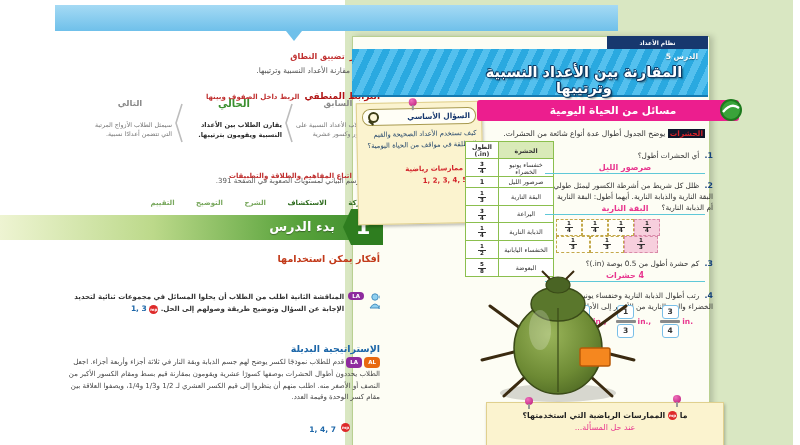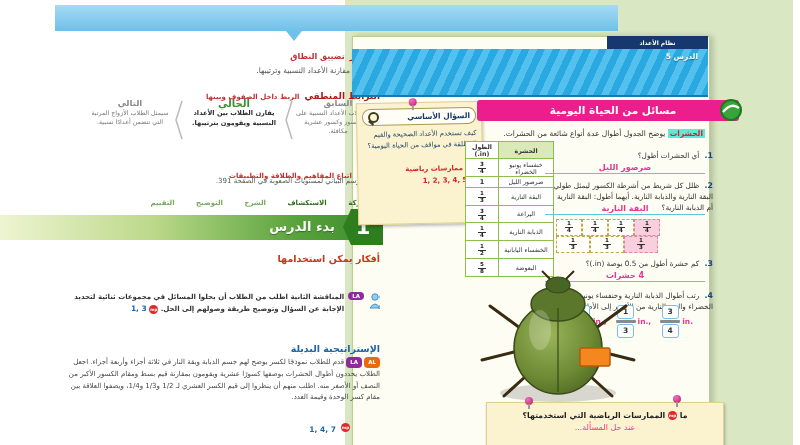--- a/index.html
+++ b/index.html
@@ -23,21 +23,21 @@
   .teacher{left:55px;top:36px;width:325px;height:409px;}
   .t-line{right:0;left:0;text-align:right;line-height:1.3;}
   .red-b{color:#b01414;font-weight:bold;font-size:9px;}
   .red-n{color:#c03030;font-weight:bold;font-size:8px;}
   .lbl-b{color:#222;font-weight:bold;font-size:8px;}
   .txt-n{color:#555;font-size:7.5px;}
 
   .flow{top:62px;left:0;right:0;display:flex;align-items:stretch;gap:2px;}
   .flow-item{flex:0 0 auto;text-align:center;}
   .flow-item .ft{font-size:8.5px;font-weight:bold;color:#8a8a8a;}
-  .flow-item .fb{font-size:6.3px;color:#777;line-height:1.45;margin-top:0;}
+  .flow-item .fb{font-size:6.3px;color:#777;line-height:1.45;margin-top:12px;text-align:right;}
   .flow-item.curr .ft{font-size:10px;color:#3a8f2e;text-align:center;}
   .flow-item.curr .fb{font-size:6.6px;color:#2c2c2c;font-weight:bold;}
   .chev{flex:0 0 auto;align-self:center;}
 
   .phases{top:163px;font-size:7px;color:#79a85e;font-weight:bold;letter-spacing:0;}
   .phases .ph{margin-left:19px;}
   .phases .ph.em{color:#2e6b1e;}
 
   .start-banner{left:-55px;top:179px;width:383px;height:25px;
                 background:linear-gradient(90deg,#eef4d2,#bcd98a 40%,#57a23a 78%,#3c8a2e);}
@@ -96,21 +96,21 @@
   .eq-practices{margin-top:6px;text-align:right;}
   .eq-practices .lab{color:#d2232a;font-weight:bold;font-size:7px;}
   .eq-nums{color:#d2232a;font-size:7px;font-weight:bold;direction:ltr;text-align:right;margin-top:2px;}
 
   .section-bar{left:477px;top:100px;width:262px;height:21px;background:#ec1e8e;border-radius:3px;
                color:#fff;font-weight:bold;font-size:10.5px;line-height:21px;text-align:center;
                padding-left:10px;box-sizing:border-box;}
   .sec-icon{position:absolute;right:-4px;top:-2px;}
 
   .intro{left:465px;top:129px;width:240px;font-size:7.5px;color:#333;text-align:right;}
-  .intro .hl{color:#d2232a;font-weight:bold;background:#5eead4;padding:0 2px;}
+  .intro .hl{color:#d2232a;font-weight:bold;background:#0f172a;padding:0 2px;}
 
   
   .insect-table{left:465px;top:141px;border-collapse:collapse;}
   .insect-table th,.insect-table td{border:1px solid #8bbf4e;font-size:6.3px;color:#333;
       padding:1px 3px;text-align:center;line-height:1.15;}
   .insect-table th{background:#d9eab8;font-weight:bold;}
   .insect-table .c-name{width:48px;}
   .insect-table .c-len{width:26px;background:#fff;}
   .insect-table td.c-name{background:#fff;}
   .fr{display:inline-flex;flex-direction:column;align-items:center;line-height:1.05;
@@ -239,20 +239,21 @@
     <div class="abs alt-refs">
       <span class="mp-dot">mp</span>
       <span class="refs">1, 4, 7</span>
     </div>
   </div>
 
   <div class="abs corner-tab">نظام الأعداد</div>
 
   <div class="abs lesson-banner">
     <span class="lesson-label">الدرس 5</span>
+    <span class="lesson-title">المقارنة بين الأعداد النسبية وترتيبها</span>
   </div>
 
   <div class="abs note eq-note">
     <div class="pin" style="left:52px;top:-5px"></div>
     <div class="eq-head">
       <span class="eq-head-label">السؤال الأساسي</span>
       <span class="mag">
         <span class="ring"></span>
           <span class="handle"></span>
         </span>

